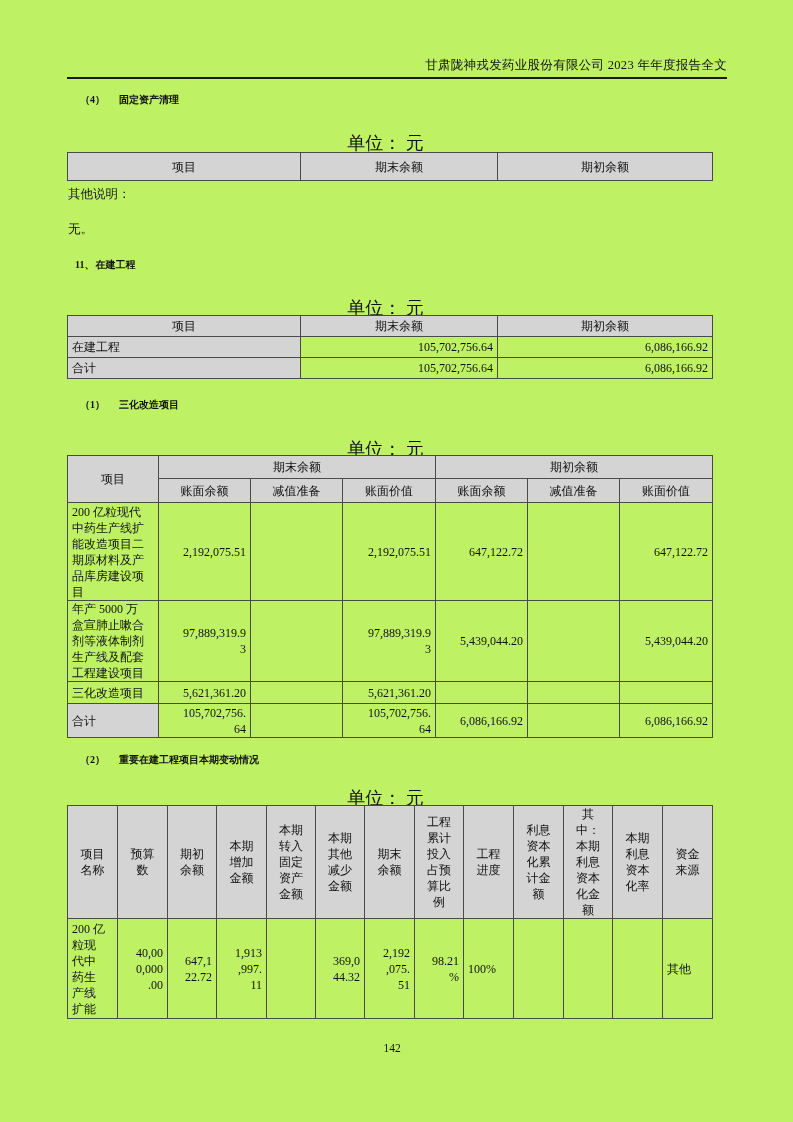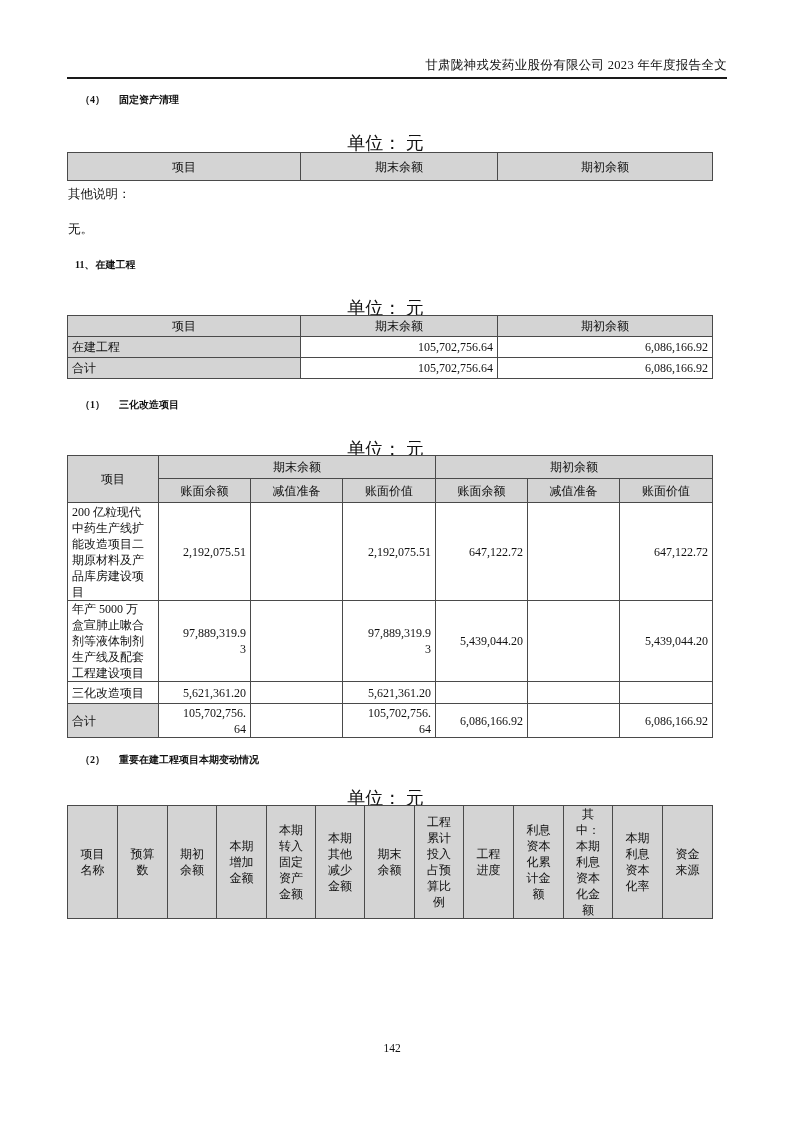--- a/index.html
+++ b/index.html
@@ -1,17 +1,17 @@
 <!DOCTYPE html>
 <html><head>
 <meta charset="utf-8">
 <style>
   html,body{margin:0;padding:0;background:#888;}
   .page{
-    position:relative;width:793px;height:1122px;margin:0 auto;background:#ffffff;
+    position:relative;width:793px;height:1122px;margin:0 auto;background:#bef264;
     font-family:"Liberation Serif","DejaVu Serif",serif;color:#111;overflow:hidden;
   }
   .abs{position:absolute;}
   .doc-h{top:57px;left:67px;width:660px;text-align:right;font-size:12.5px;letter-spacing:.3px;}
   .rule{top:77px;left:67px;width:660px;height:0;border-top:2px solid #1a1a1a;}
   .heading{font-weight:bold;font-size:10px;white-space:nowrap;}
   .hnum{margin-right:14px;}
   .hnum-tight{margin-right:1px;}
   .unit{left:67px;width:645px;text-align:center;font-size:18px;box-sizing:border-box;padding-right:8px;}
   .body-txt{left:68px;font-size:12.5px;}
@@ -241,18 +241,47 @@
 资本
 化金
 额</td>
       <td class="g c hdr">本期
 利息
 资本
 化率</td>
       <td class="g c hdr">资金
 来源</td>
     </tr>
+    <tr style="height:100px">
+      <td class="lbl vtop">200 亿
+粒现
+代中
+药生
+产线
+扩能</td>
+      <td class="num">40,00
+0,000
+.00</td>
+      <td class="num">647,1
+22.72</td>
+      <td class="num">1,913
+,997.
+11</td>
+      <td class="num"></td>
+      <td class="num">369,0
+44.32</td>
+      <td class="num">2,192
+,075.
+51</td>
+      <td class="num">98.21
+%</td>
+      <td class="lbl">100%</td>
+      <td class="num"></td>
+      <td class="num"></td>
+      <td class="num"></td>
+      <td class="lbl">其他</td>
+    </tr>
   </tbody>
     </table>
 
   <div class="abs pnum">142</div>
 
 </div>
 
 </body></html>

